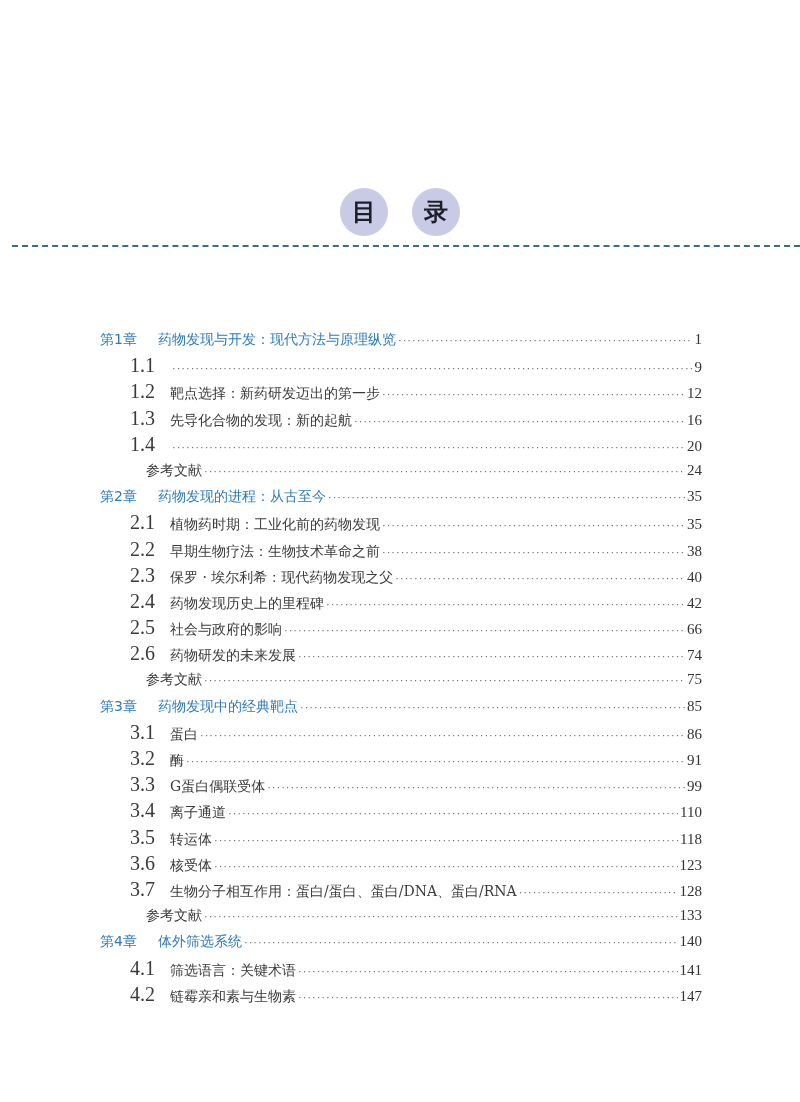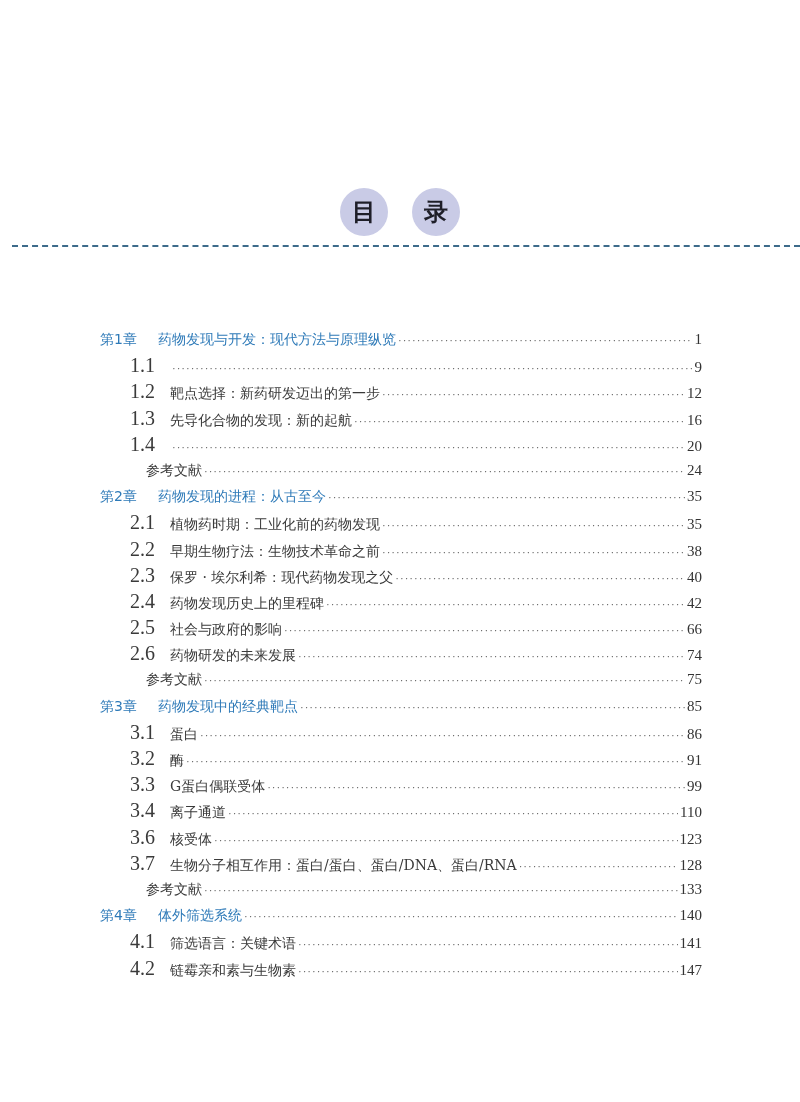--- a/index.html
+++ b/index.html
@@ -141,20 +141,26 @@
       <span class="leader"></span>
       <span class="page">99</span>
     </div>
     <div class="row section">
       <span class="num">3.4</span>
       <span class="lbl">离子通道</span>
       <span class="leader"></span>
       <span class="page">110</span>
     </div>
     <div class="row section">
+      <span class="num">3.5</span>
+      <span class="lbl">转运体</span>
+      <span class="leader"></span>
+      <span class="page">118</span>
+    </div>
+    <div class="row section">
       <span class="num">3.6</span>
       <span class="lbl">核受体</span>
       <span class="leader"></span>
       <span class="page">123</span>
     </div>
     <div class="row section">
       <span class="num">3.7</span>
       <span class="lbl">生物分子相互作用：蛋白/蛋白、蛋白/DNA、蛋白/RNA</span>
       <span class="leader"></span>
       <span class="page">128</span>

